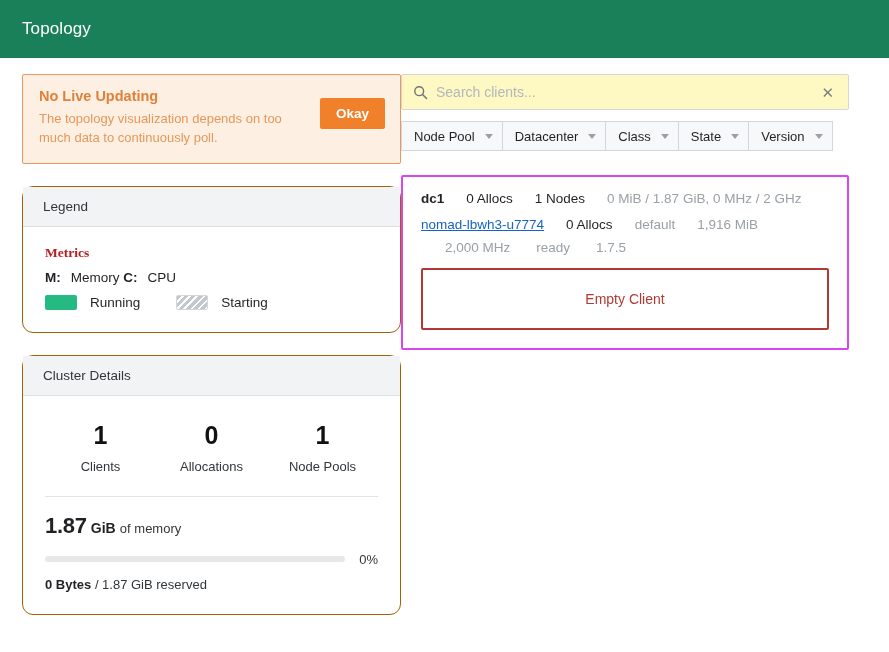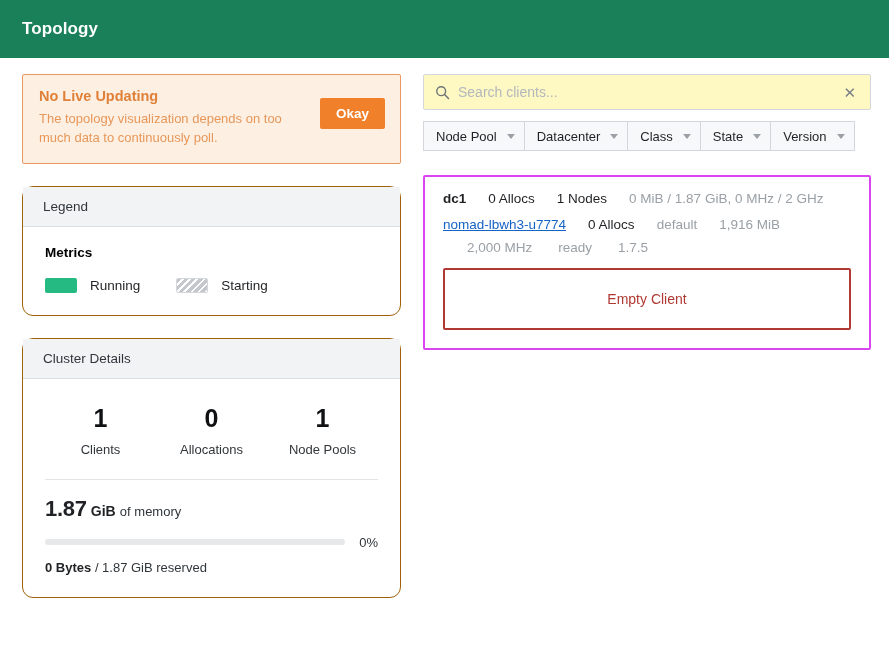--- a/index.html
+++ b/index.html
@@ -16,30 +16,29 @@
   .app-header {
     height: 58px;
     background: #1a8059;
     display: flex;
     align-items: center;
     padding: 0 22px;
   }
   .app-title {
     color: #ffffff;
     font-size: 17px;
-    font-weight: bold;
+    font-weight: normal;
     letter-spacing: .1px;
   }
 
   
   .page {
     display: flex;
     align-items: flex-start;
     padding: 16px 20px 0 22px;
-    gap: 22px;
   }
   .col-left { width: 379px; flex: 0 0 379px; }
   .col-right { width: 448px; flex: 0 0 448px; }
 
   
   .alert {
     border: 1px solid #eb9860;
     background: #fdf0e3;
     border-radius: 2px;
     padding: 13px 15px 15px 16px;
@@ -87,31 +86,32 @@
     padding: 12px 20px;
     font-size: 13.5px;
     color: #31363b;
   }
   .card-body { padding: 18px 22px 22px 22px; }
 
   
   .legend-h {
     font-size: 13.5px;
     font-weight: bold;
-    color: #000000;
+    color: #b91c1c;
     margin: 0 0 9px 0;
+    font-family: Liberation Serif, serif;
   }
   .legend-h.second { margin-top: 20px; }
   .metrics-line { font-size: 13.5px; color: #1f2124; }
   .metrics-line b { font-weight: bold; }
   .metrics-line .gap { display: inline-block; width: 10px; }
   .status-row {
     display: flex;
     align-items: center;
-    margin-top: 18px;
+    margin-top: 10px;
   }
   .swatch {
     width: 32px; height: 15px;
     border-radius: 2px;
     flex: 0 0 auto;
   }
   .swatch.running { background: #25ba81; }
   .swatch.starting {
     background: repeating-linear-gradient(
       -45deg, #ffffff 0 2px, #c4c7cc 2px 5px);
@@ -304,20 +304,24 @@
         <div class="alert-title">No Live Updating</div>
         <div class="alert-body">The topology visualization depends on too much data to continuously poll.</div>
       </div>
       <button class="alert-btn">Okay</button>
     </div>
 
     <div class="card">
       <div class="card-head">Legend</div>
       <div class="card-body">
         <div class="legend-h">Metrics</div>
+        <div class="metrics-line">
+          <b>M:</b><span class="gap"></span><span>Memory</span>
+          <b>C:</b><span class="gap"></span><span>CPU</span>
+        </div>
         <div class="status-row">
           <span class="swatch running"></span>
           <span class="status-label">Running</span>
           <span class="spacer"></span>
           <span class="swatch starting"></span>
           <span class="status-label">Starting</span>
         </div>
       </div>
     </div>
 

